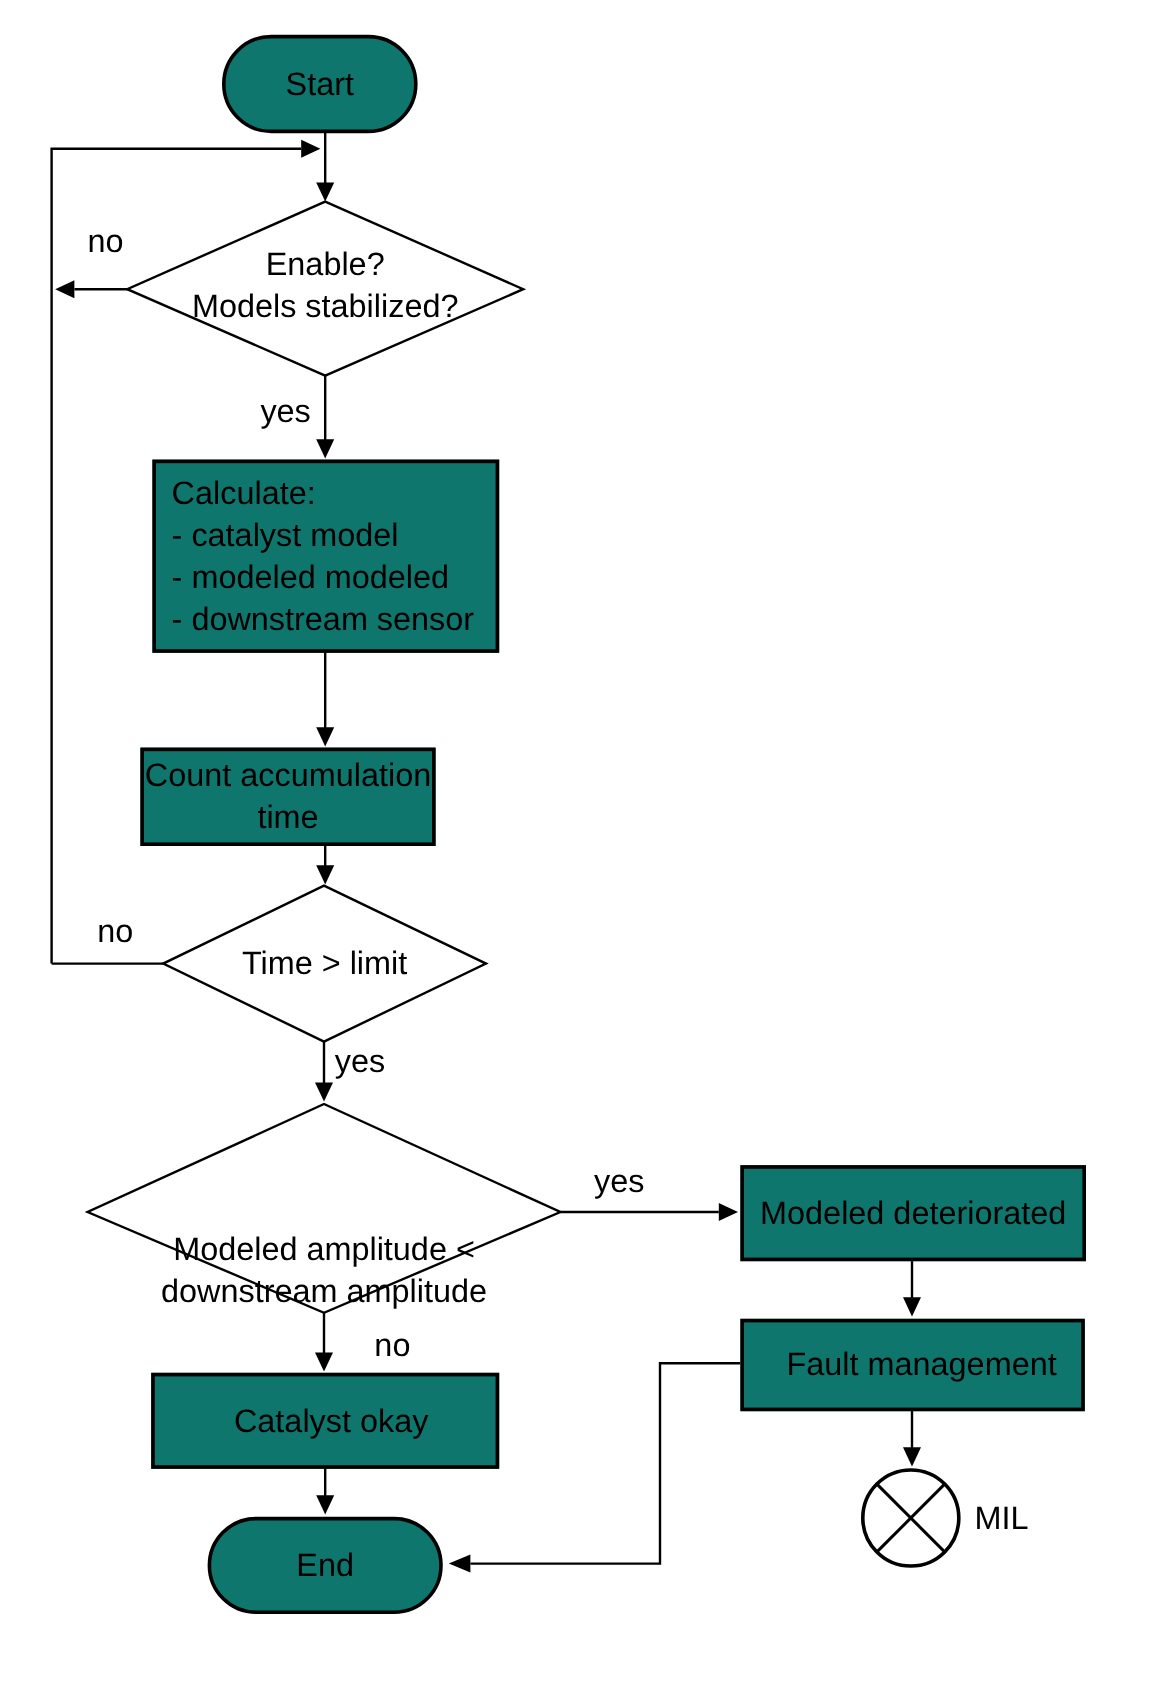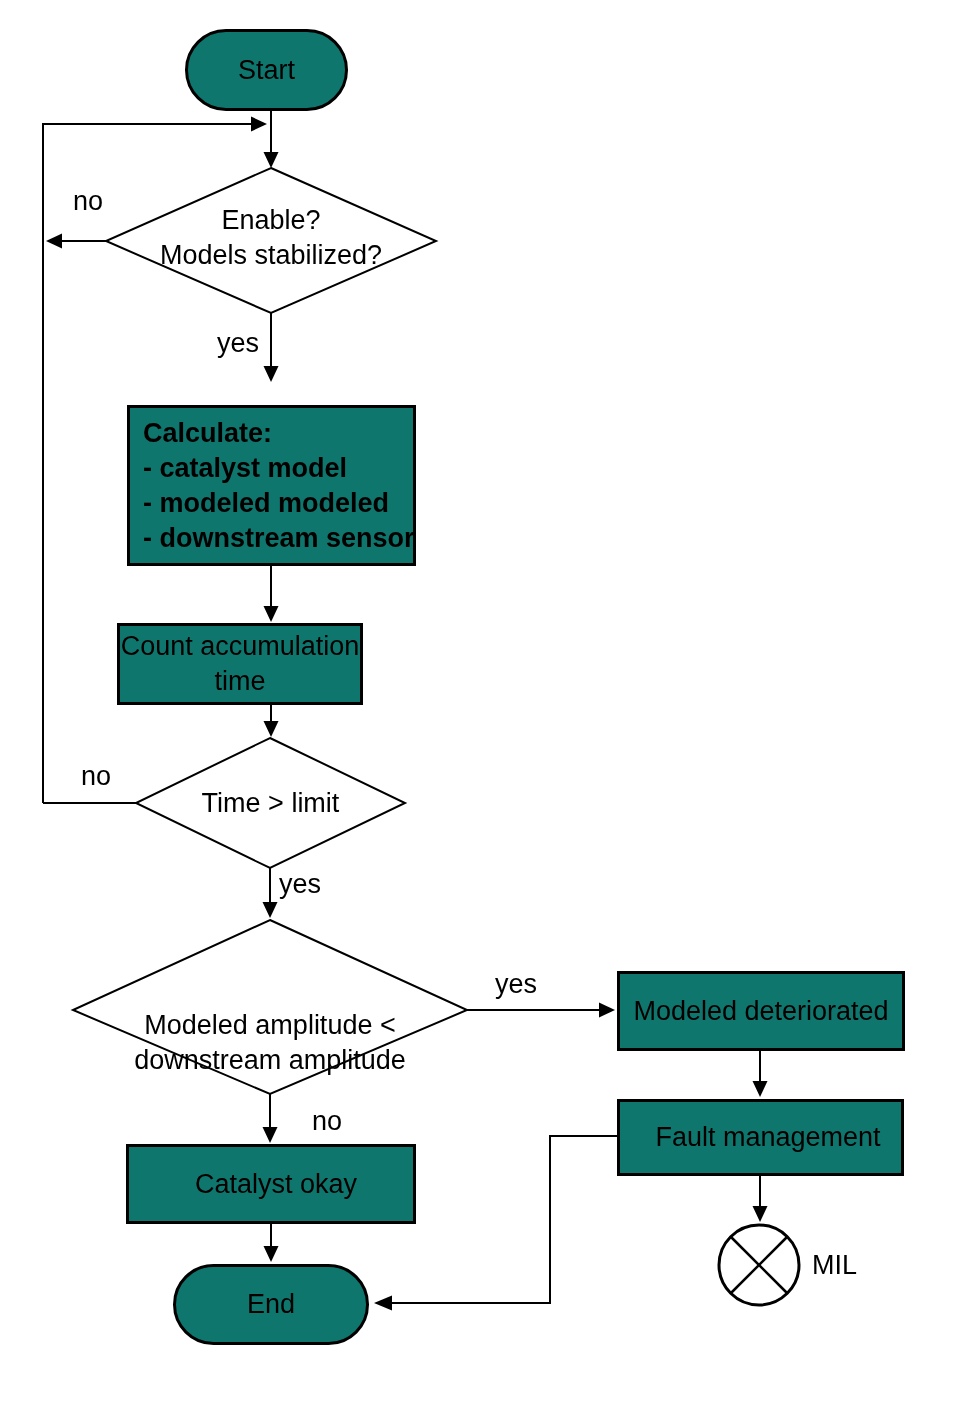--- a/index.html
+++ b/index.html
@@ -115,37 +115,37 @@
 
   <div class="node stadium" style="left:185px; top:29px; width:163px; height:82px;">
     <span>Start</span>
   </div>
 
   <div class="dlabel" style="left:106px; top:172px; width:330px; height:132px;">
     <span>Enable?</span>
     <span>Models stabilized?</span>
   </div>
 
-  <div class="node leftalign" style="left:127px; top:405px; width:289px; height:161px;font-weight:bold;">
+  <div class="node leftalign" style="left:127px; top:383px; width:289px; height:161px;">
     <span>Calculate:</span>
     <span>- catalyst model</span>
     <span>- modeled modeled</span>
     <span>- downstream sensor</span>
   </div>
 
   <div class="node" style="left:117px; top:623px; width:246px; height:82px;">
     <span>Count accumulation</span>
     <span>time</span>
   </div>
 
   <div class="dlabel" style="left:136px; top:738px; width:269px; height:130px;">
     <span>Time &gt; limit</span>
   </div>
 
-  <div class="dlabel" style="left:73px; top:956px; width:394px; height:174px;">
+  <div class="dlabel" style="left:73px; top:920px; width:394px; height:174px;justify-content:flex-end;">
     <span>Modeled amplitude &lt;</span>
     <span>downstream amplitude</span>
   </div>
 
   <div class="node" style="left:617px; top:971px; width:288px; height:80px;">
     <span>Modeled deteriorated</span>
   </div>
 
   <div class="node" style="left:617px; top:1099px; width:287px; height:77px;padding-left:15px;">
     <span>Fault management</span>

